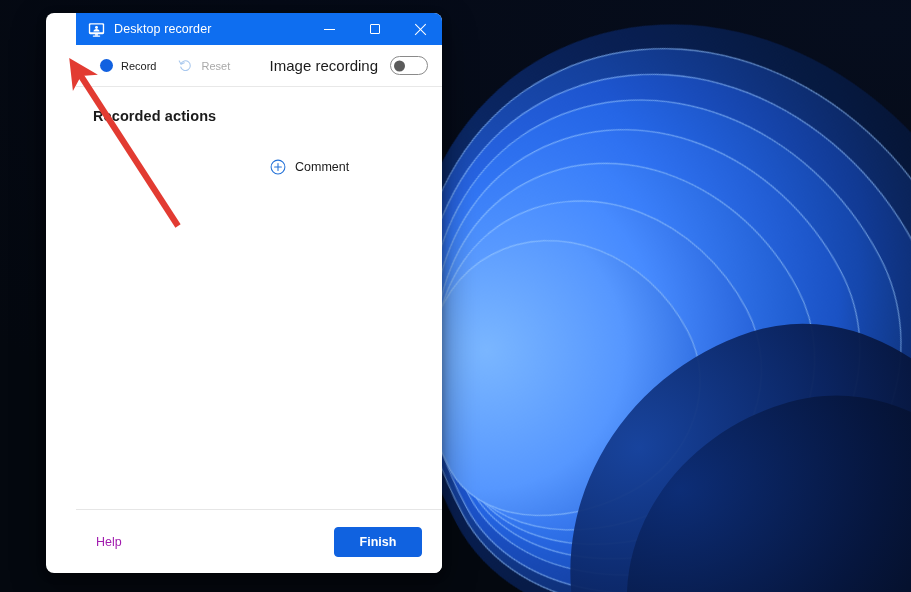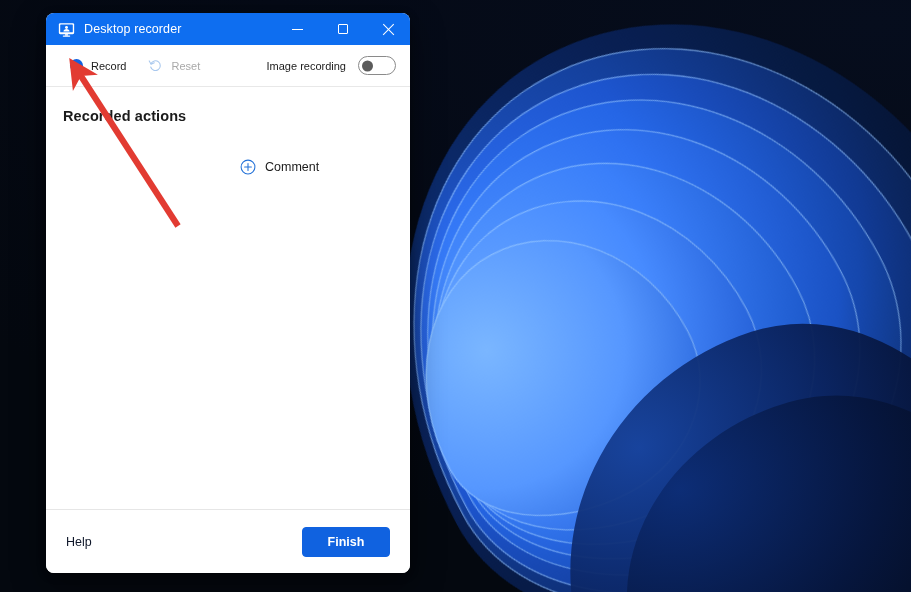--- a/index.html
+++ b/index.html
@@ -90,27 +90,28 @@
     left: 620px; top: 400px; width: 400px; height: 340px;
     border-radius: 54% 46% 42% 58% / 56% 58% 42% 44%;
     background: radial-gradient(ellipse 100% 100% at 22% 16%, rgba(12,44,116,.9) 0%, rgba(6,22,62,.96) 50%, #03070f 100%);
     transform: rotate(-16deg);
   }
 
   
   #window {
     position: absolute;
     left: 46px; top: 13px;
-    width: 364px; height: 560px;
+    width: 396px; height: 560px;
     border-radius: 8px;
     background: #ffffff;
     box-shadow: 0 12px 34px rgba(0,0,0,.46), 0 2px 10px rgba(0,0,0,.3);
     overflow: hidden;
     display: flex;
     flex-direction: column;
+    padding-left: 30px;
   }
 
   
   #titlebar {
     height: 32px;
     background: #0e6ef0;
     display: flex;
     align-items: center;
     flex: 0 0 auto;
     user-select: none;
@@ -193,21 +194,21 @@
   }
   #reset-icon { width: 15px; height: 15px; flex: 0 0 auto; display: block; }
 
   #toggle-group {
     margin-left: auto;
     display: flex;
     align-items: center;
     gap: 12px;
   }
   #toggle-label {
-    font-size: 11px;
+    font-size: 15px;
     color: #1b1b1b;
     white-space: nowrap;
     margin-left: 20px;
   }
   #toggle {
     width: 38px; height: 19px;
     border-radius: 10px;
     border: 1px solid #8a8a8a;
     background: #ffffff;
     position: relative;
@@ -259,21 +260,21 @@
     flex: 0 0 auto;
     height: 64px;
     border-top: 1px solid #e6e6e6;
     display: flex;
     align-items: center;
     padding: 0 20px;
     background: #ffffff;
   }
   #help-link {
     font-size: 12.5px;
-    color: #0f172a;
+    color: #a21caf;
     cursor: pointer;
     text-decoration: none;
   }
   #footer-actions {
     margin-left: auto;
     display: flex;
     gap: 10px;
   }
   .btn {
     height: 30px;

